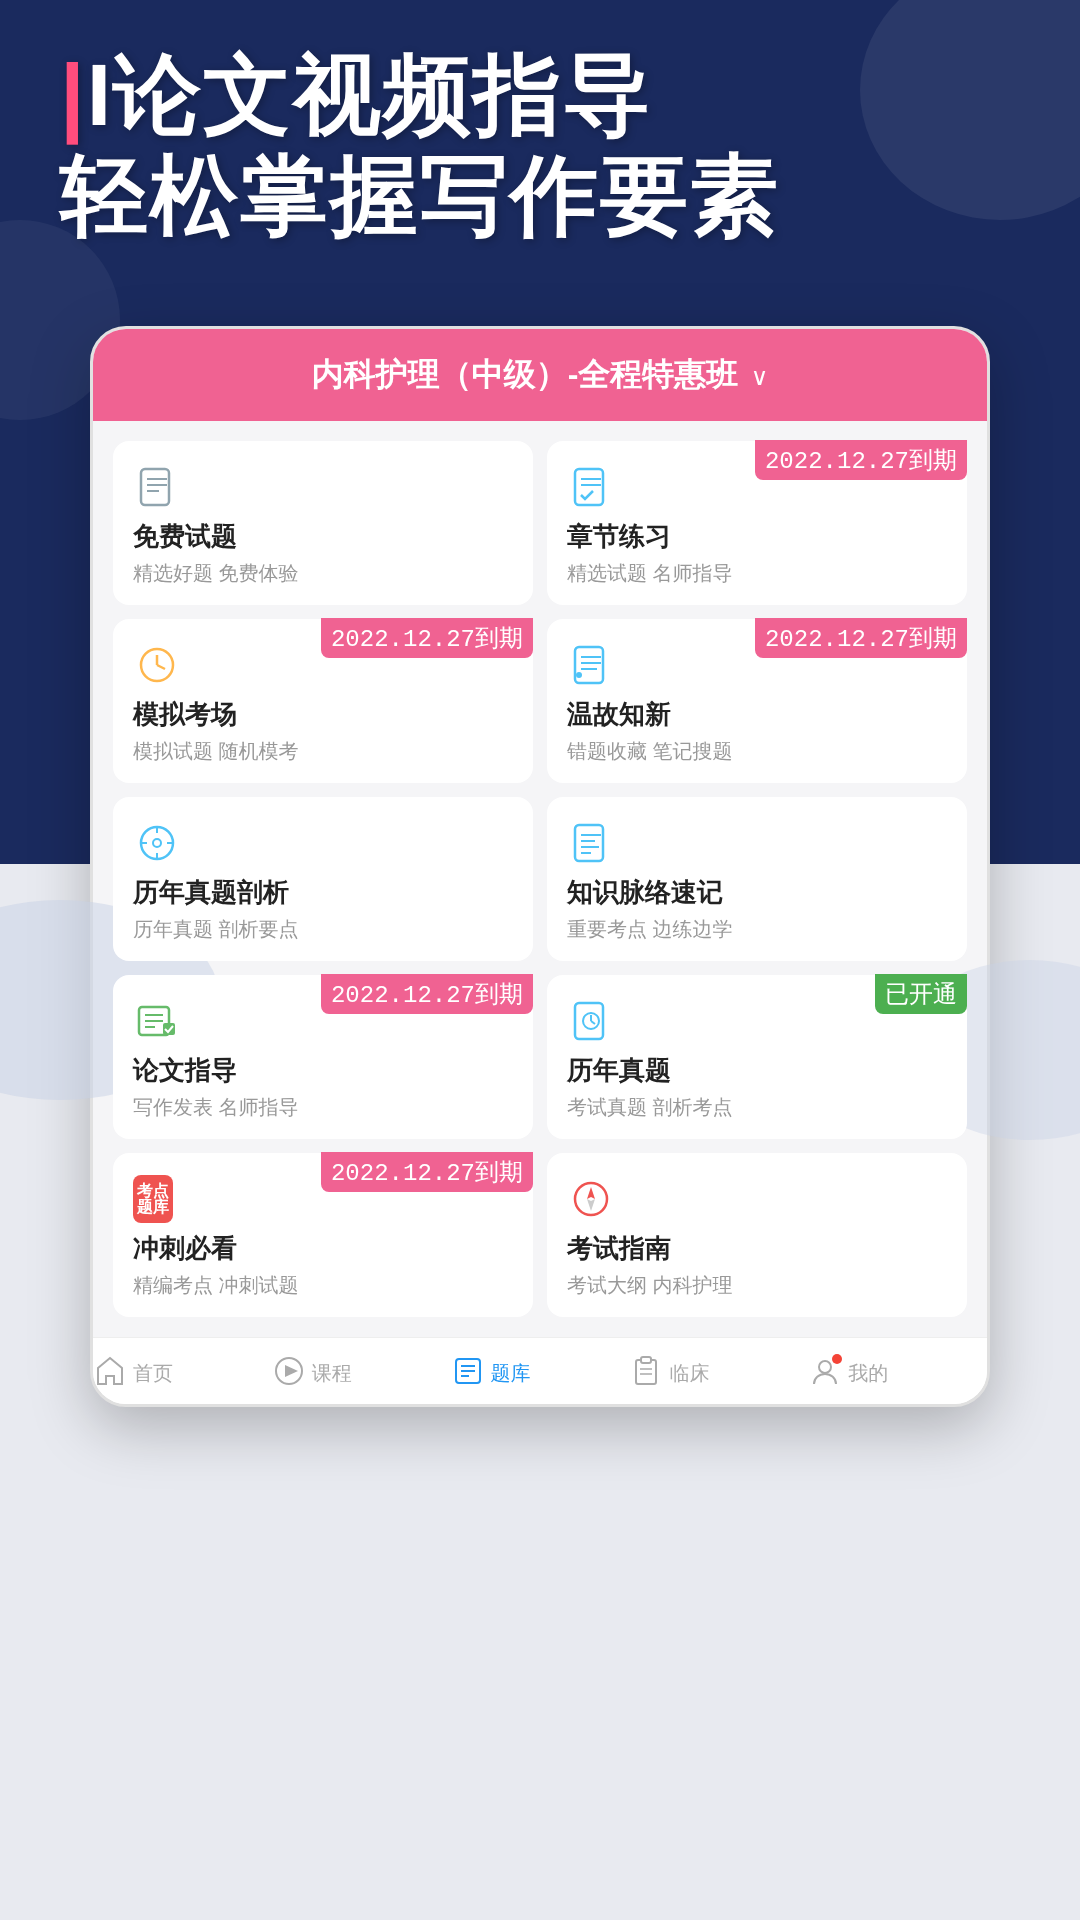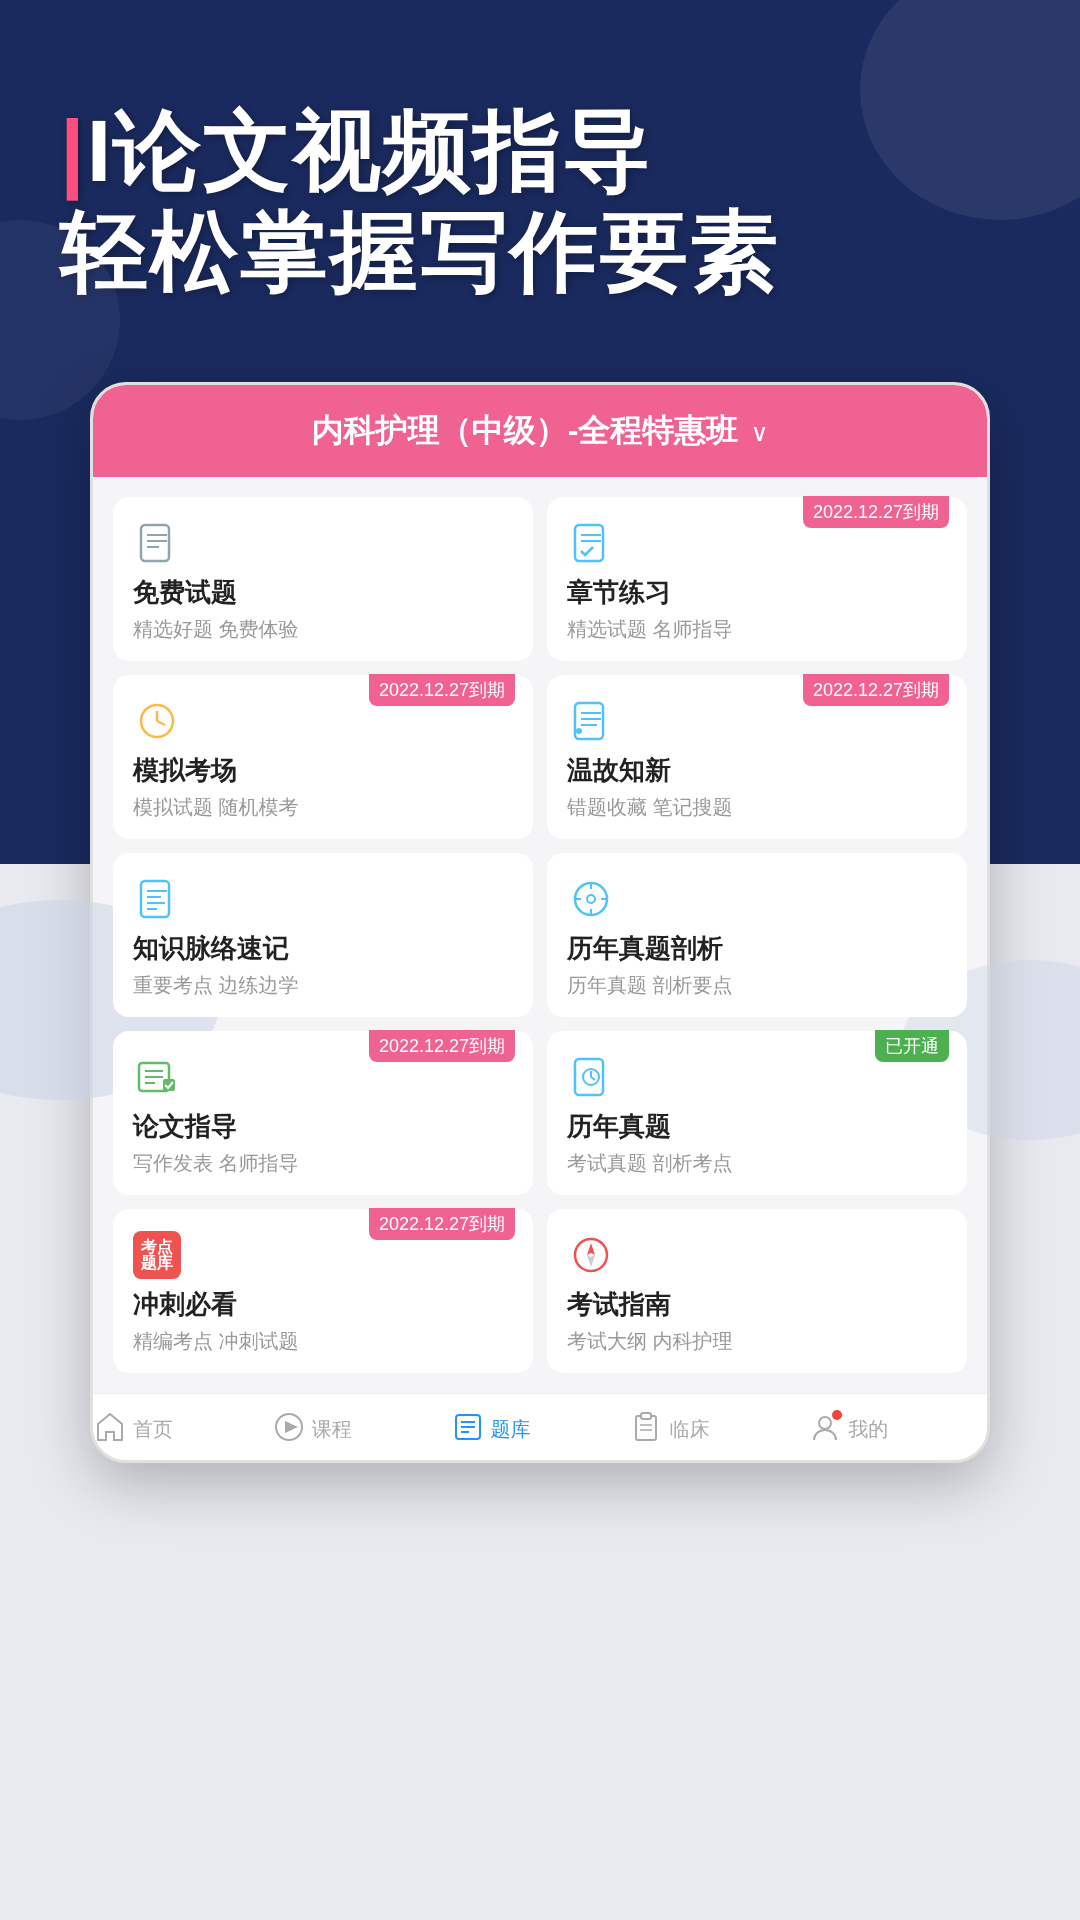--- a/index.html
+++ b/index.html
@@ -19,21 +19,21 @@
       border-radius: 50%;
       background: rgba(255,255,255,0.07);
     }
     .blob1 { width: 280px; height: 260px; top: -40px; right: -60px; }
     .blob2 { width: 200px; height: 200px; top: 220px; left: -80px; background: rgba(255,255,255,0.05); }
     .blob3 { width: 320px; height: 200px; bottom: 820px; left: -100px; background: rgba(200,210,230,0.5); border-radius: 50%; }
     .blob4 { width: 260px; height: 180px; bottom: 780px; right: -80px; background: rgba(200,210,230,0.4); border-radius: 50%; }
 
     
     .hero {
-      padding: 100px 60px 60px 60px;
+      padding: 44px 60px 60px 60px;
       color: white;
     }
     .hero-title {
       font-size: 88px;
       font-weight: 900;
       line-height: 1.15;
       letter-spacing: 2px;
       text-shadow: 2px 2px 8px rgba(0,0,0,0.3);
     }
     .hero-title .pipe {
@@ -92,26 +92,27 @@
       background: white;
       border-radius: 16px;
       padding: 22px 20px 18px 20px;
       position: relative;
       min-height: 120px;
     }
 
     .card-badge {
       position: absolute;
       top: -1px;
-      right: 18px;
+      right: 0;
       background: #f06292;
       color: white;
-      font-size: 18px;
+      font-size: 24px;
       padding: 4px 10px;
       border-radius: 0 0 8px 8px;
+      font-family: Liberation Mono, monospace;
     }
     .card-badge.activated {
       background: #4caf50;
     }
 
     .card-icon {
       width: 48px;
       height: 48px;
       margin-bottom: 8px;
       display: flex;
@@ -250,49 +251,49 @@
               <line x1="12" y1="20" x2="32" y2="20" stroke="#4fc3f7" stroke-width="2"></line>
               <line x1="12" y1="26" x2="28" y2="26" stroke="#4fc3f7" stroke-width="2"></line>
               <circle cx="10" cy="32" r="3" fill="#4fc3f7"></circle>
             </svg>
           </div>
           <div class="card-title">温故知新</div>
           <div class="card-desc">错题收藏 笔记搜题</div>
         </div>
 
         <div class="card">
-          <div class="card-icon icon-knowledge">
-            <svg width="44" height="44" viewBox="0 0 44 44" fill="none">
-              <rect x="6" y="4" width="28" height="36" rx="4" stroke="#4fc3f7" stroke-width="2.5" fill="none"></rect>
-              <line x1="12" y1="14" x2="32" y2="14" stroke="#4fc3f7" stroke-width="2"></line>
-              <line x1="12" y1="20" x2="26" y2="20" stroke="#4fc3f7" stroke-width="2"></line>
-              <line x1="12" y1="26" x2="30" y2="26" stroke="#4fc3f7" stroke-width="2"></line>
-              <line x1="12" y1="32" x2="22" y2="32" stroke="#4fc3f7" stroke-width="2"></line>
-            </svg>
-          </div>
-          <div class="card-title">知识脉络速记</div>
-          <div class="card-desc">重要考点 边练边学</div>
-        </div>
-
-        <div class="card">
           <div class="card-icon icon-history">
             <svg width="44" height="44" viewBox="0 0 44 44" fill="none">
               <circle cx="22" cy="22" r="16" stroke="#4fc3f7" stroke-width="2.5" fill="none"></circle>
               <circle cx="22" cy="22" r="4" stroke="#4fc3f7" stroke-width="2" fill="none"></circle>
               <line x1="22" y1="6" x2="22" y2="12" stroke="#4fc3f7" stroke-width="2"></line>
               <line x1="22" y1="32" x2="22" y2="38" stroke="#4fc3f7" stroke-width="2"></line>
               <line x1="6" y1="22" x2="12" y2="22" stroke="#4fc3f7" stroke-width="2"></line>
               <line x1="32" y1="22" x2="38" y2="22" stroke="#4fc3f7" stroke-width="2"></line>
             </svg>
           </div>
           <div class="card-title">历年真题剖析</div>
           <div class="card-desc">历年真题 剖析要点</div>
         </div>
 
         <div class="card">
+          <div class="card-icon icon-knowledge">
+            <svg width="44" height="44" viewBox="0 0 44 44" fill="none">
+              <rect x="6" y="4" width="28" height="36" rx="4" stroke="#4fc3f7" stroke-width="2.5" fill="none"></rect>
+              <line x1="12" y1="14" x2="32" y2="14" stroke="#4fc3f7" stroke-width="2"></line>
+              <line x1="12" y1="20" x2="26" y2="20" stroke="#4fc3f7" stroke-width="2"></line>
+              <line x1="12" y1="26" x2="30" y2="26" stroke="#4fc3f7" stroke-width="2"></line>
+              <line x1="12" y1="32" x2="22" y2="32" stroke="#4fc3f7" stroke-width="2"></line>
+            </svg>
+          </div>
+          <div class="card-title">知识脉络速记</div>
+          <div class="card-desc">重要考点 边练边学</div>
+        </div>
+
+        <div class="card">
           <div class="card-badge">2022.12.27到期</div>
           <div class="card-icon icon-essay">
             <svg width="44" height="44" viewBox="0 0 44 44" fill="none">
               <rect x="4" y="8" width="30" height="28" rx="3" stroke="#66bb6a" stroke-width="2.5" fill="none"></rect>
               <line x1="10" y1="16" x2="28" y2="16" stroke="#66bb6a" stroke-width="2"></line>
               <line x1="10" y1="22" x2="28" y2="22" stroke="#66bb6a" stroke-width="2"></line>
               <line x1="10" y1="28" x2="20" y2="28" stroke="#66bb6a" stroke-width="2"></line>
               <rect x="28" y="24" width="12" height="12" rx="2" fill="#66bb6a"></rect>
               <polyline points="30,30 33,33 38,27" stroke="white" stroke-width="2" fill="none"></polyline>
             </svg>
@@ -310,21 +311,21 @@
               <line x1="22" y1="16" x2="22" y2="22" stroke="#4fc3f7" stroke-width="2"></line>
               <line x1="22" y1="22" x2="26" y2="25" stroke="#4fc3f7" stroke-width="2"></line>
             </svg>
           </div>
           <div class="card-title">历年真题</div>
           <div class="card-desc">考试真题 剖析考点</div>
         </div>
 
         <div class="card">
           <div class="card-badge">2022.12.27到期</div>
-          <div class="card-icon" style="background:#ef5350; border-radius:8px; width:48px; height:48px; display:flex; align-items:center; justify-content:center;">
+          <div class="card-icon" style="background:#ef5350; border-radius:8px; width:40px; height:48px; display:flex; align-items:center; justify-content:center;">
             <span style="color:white; font-size:16px; font-weight:900; line-height:1; text-align:center;">考点<br>题库</span>
           </div>
           <div class="card-title">冲刺必看</div>
           <div class="card-desc">精编考点 冲刺试题</div>
         </div>
 
         <div class="card">
           <div class="card-icon icon-compass">
             <svg width="44" height="44" viewBox="0 0 44 44" fill="none">
               <circle cx="22" cy="22" r="16" stroke="#ef5350" stroke-width="2.5" fill="none"></circle>

